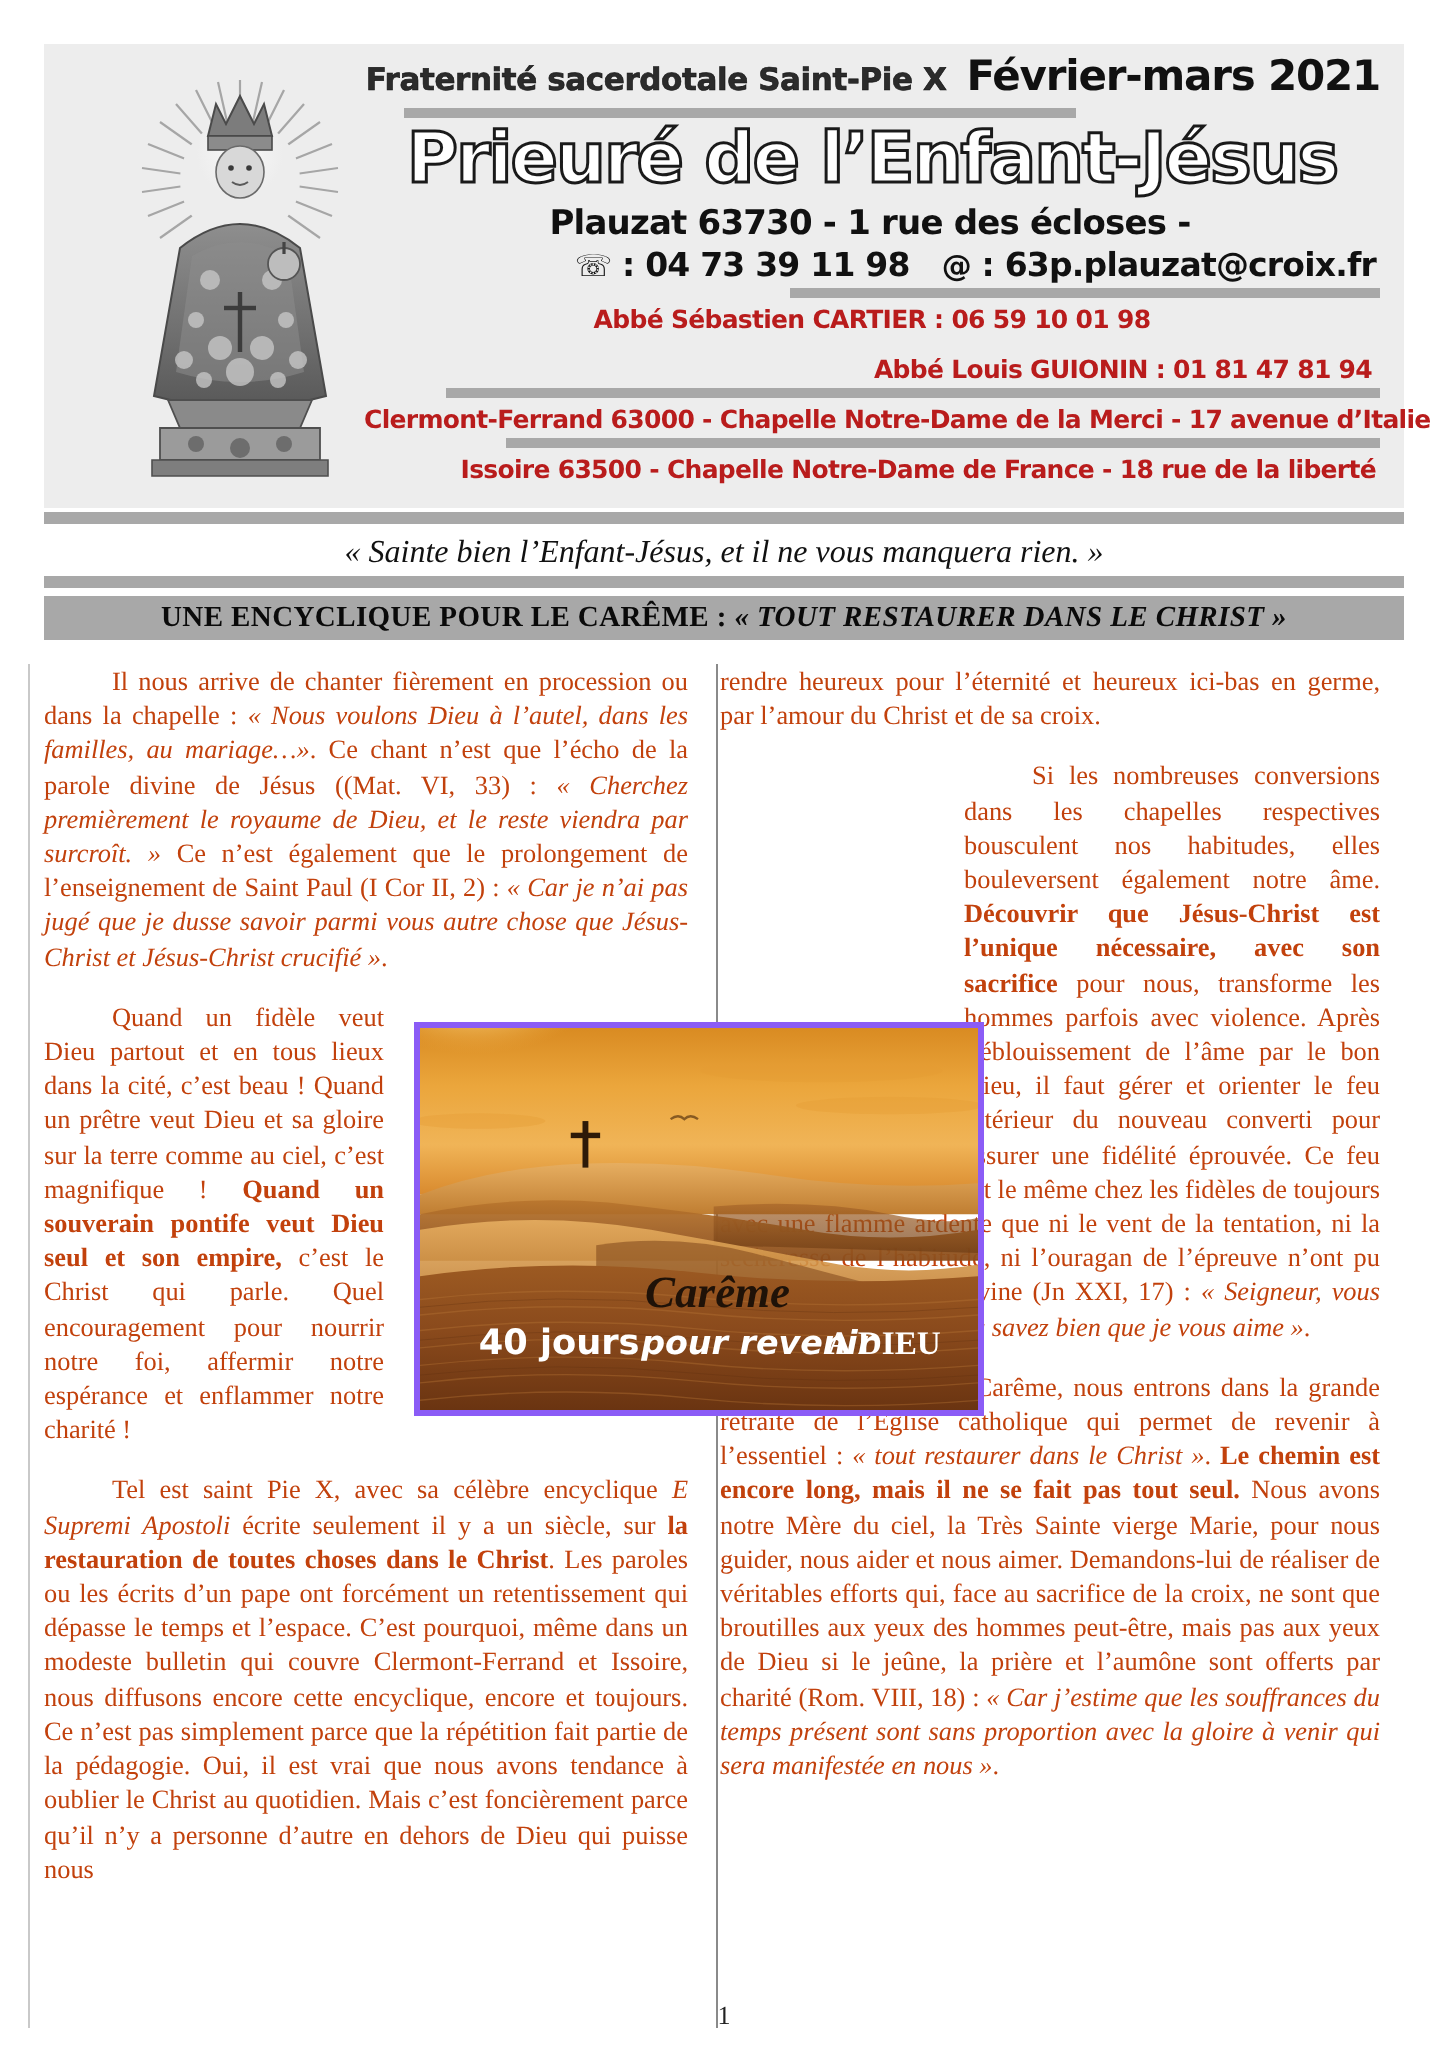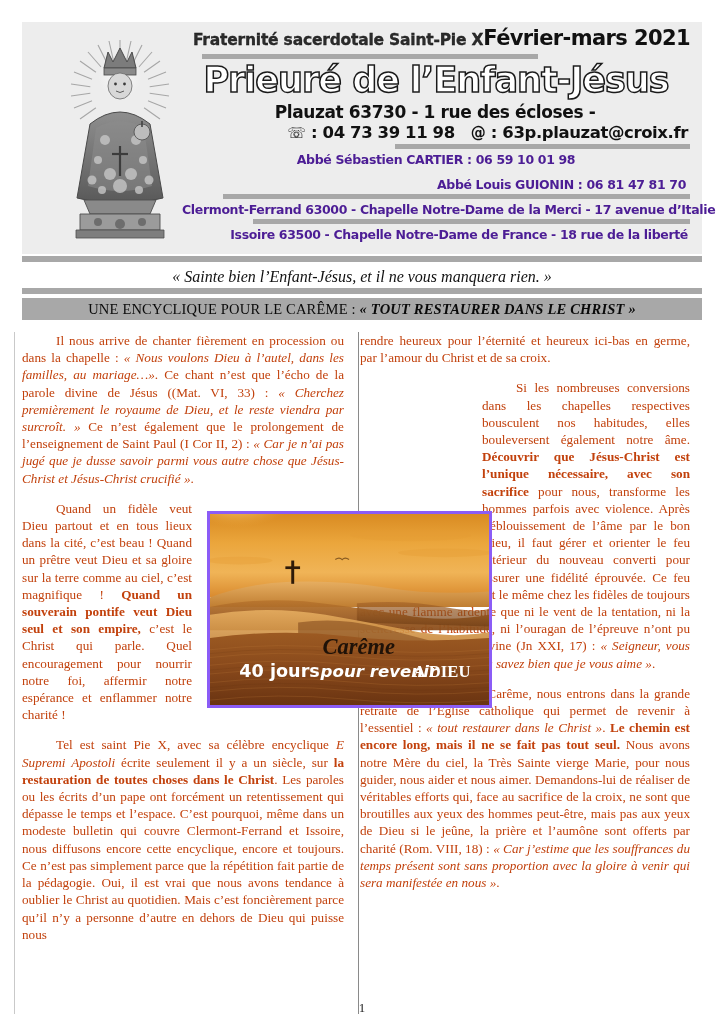--- a/index.html
+++ b/index.html
@@ -42,21 +42,21 @@
     left: 160px;
     top: 4px;
     right: 12px;
     bottom: 0;
   }
 
   .line-frat {
     display: flex;
     align-items: baseline;
     justify-content: flex-end;
-    gap: 0;
+    gap: 10px;
     height: 26px;
   }
   .frat-txt {
     font-family: "DejaVu Sans", sans-serif;
     font-weight: bold;
     font-size: 15.5px;
     letter-spacing: -0.2px;
     color: #2b2b2b;
     -webkit-text-stroke: 0.3px #111;
     white-space: nowrap;
@@ -113,21 +113,21 @@
     white-space: nowrap;
     padding-right: 2px;
     margin-top: 1px;
   }
   .phone-line .sym { font-size: 15px; }
 
   .priest-line {
     font-family: "DejaVu Sans", sans-serif;
     font-weight: bold;
     font-size: 12.5px;
-    color: #4c1d95;
+    color: #b91c1c;
     letter-spacing: -0.35px;
     white-space: nowrap;
     margin-top: 3px;
   }
   .pl-center { text-align: center; }
   .pl-right { text-align: right; padding-right: 4px; }
   .pl-r2 { text-align: right; padding-right: 2px; }
 
   
   .band-rule {
@@ -157,21 +157,21 @@
     top: 298px;
     width: 680px;
     height: 22px;
     background: #a8a8a8;
     text-align: center;
     line-height: 22px;
     white-space: nowrap;
   }
   .section-title .st-a {
     font-family: "Liberation Serif", serif;
-    font-weight: normal;
+    font-weight: bold;
     font-size: 14.5px;
     color: #0a0a0a;
     letter-spacing: 0.2px;
   }
   .section-title .st-b {
     font-family: "Liberation Serif", serif;
     font-weight: bold;
     font-style: italic;
     font-size: 14.5px;
     color: #0a0a0a;
@@ -356,21 +356,21 @@
       <div class="phone-line">
         <span class="sym">☏</span>
         <span>: 04 73 39 11 98</span>
         &nbsp;
         <span class="sym">@</span>
         <span>: 63p.plauzat@croix.fr</span>
       </div>
       <div class="rule-gray short-c"></div>
       <div class="priest-line pl-center">Abbé Sébastien CARTIER : 06 59 10 01 98</div>
       <div class="rule-gray short-d" style="visibility:hidden"></div>
-      <div class="priest-line pl-right">Abbé Louis GUIONIN : 06 81 47 81 70</div>
+      <div class="priest-line pl-right">Abbé Louis GUIONIN : 01 81 47 81 94</div>
       <div class="rule-gray short-e"></div>
       <div class="priest-line pl-r2">Clermont-Ferrand  63000 - Chapelle Notre-Dame de la Merci - 17 avenue d’Italie</div>
       <div class="rule-gray short-f"></div>
       <div class="priest-line pl-r2">Issoire 63500 - Chapelle Notre-Dame de France - 18 rue de la liberté</div>
     </div>
   </div>
 
   <div class="band-rule" style="left:22px; top:256px; width:680px;"></div>
   <div class="quote-band">
     <span>« Sainte bien l’Enfant-Jésus, et il ne vous manquera rien. »</span>

